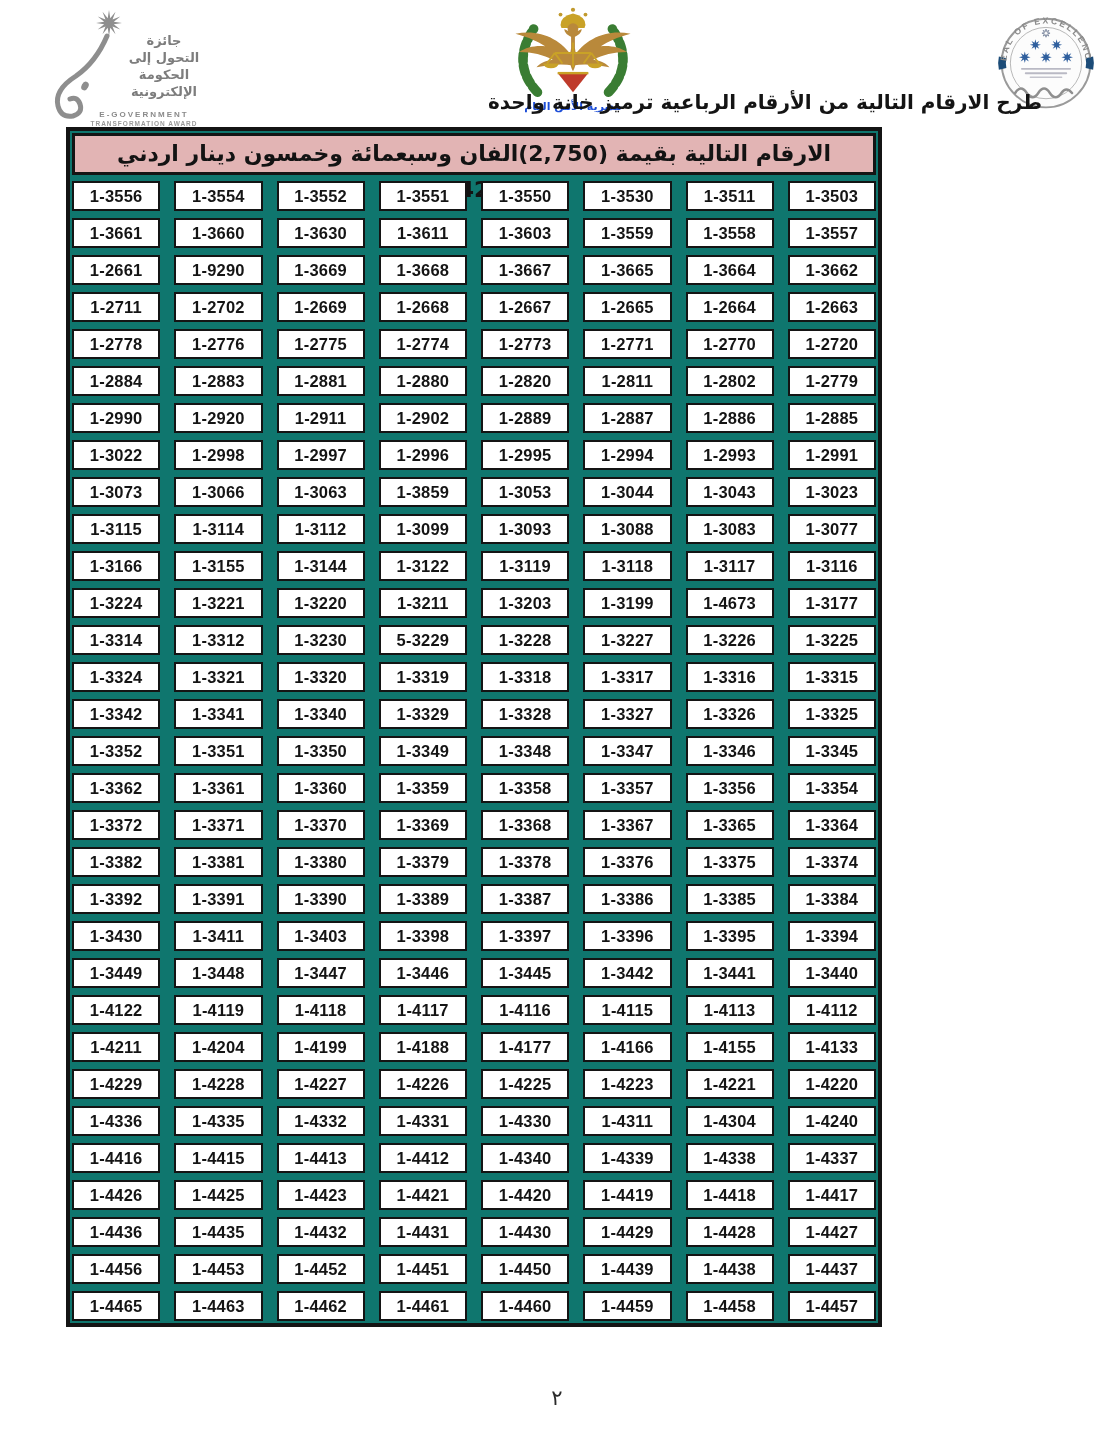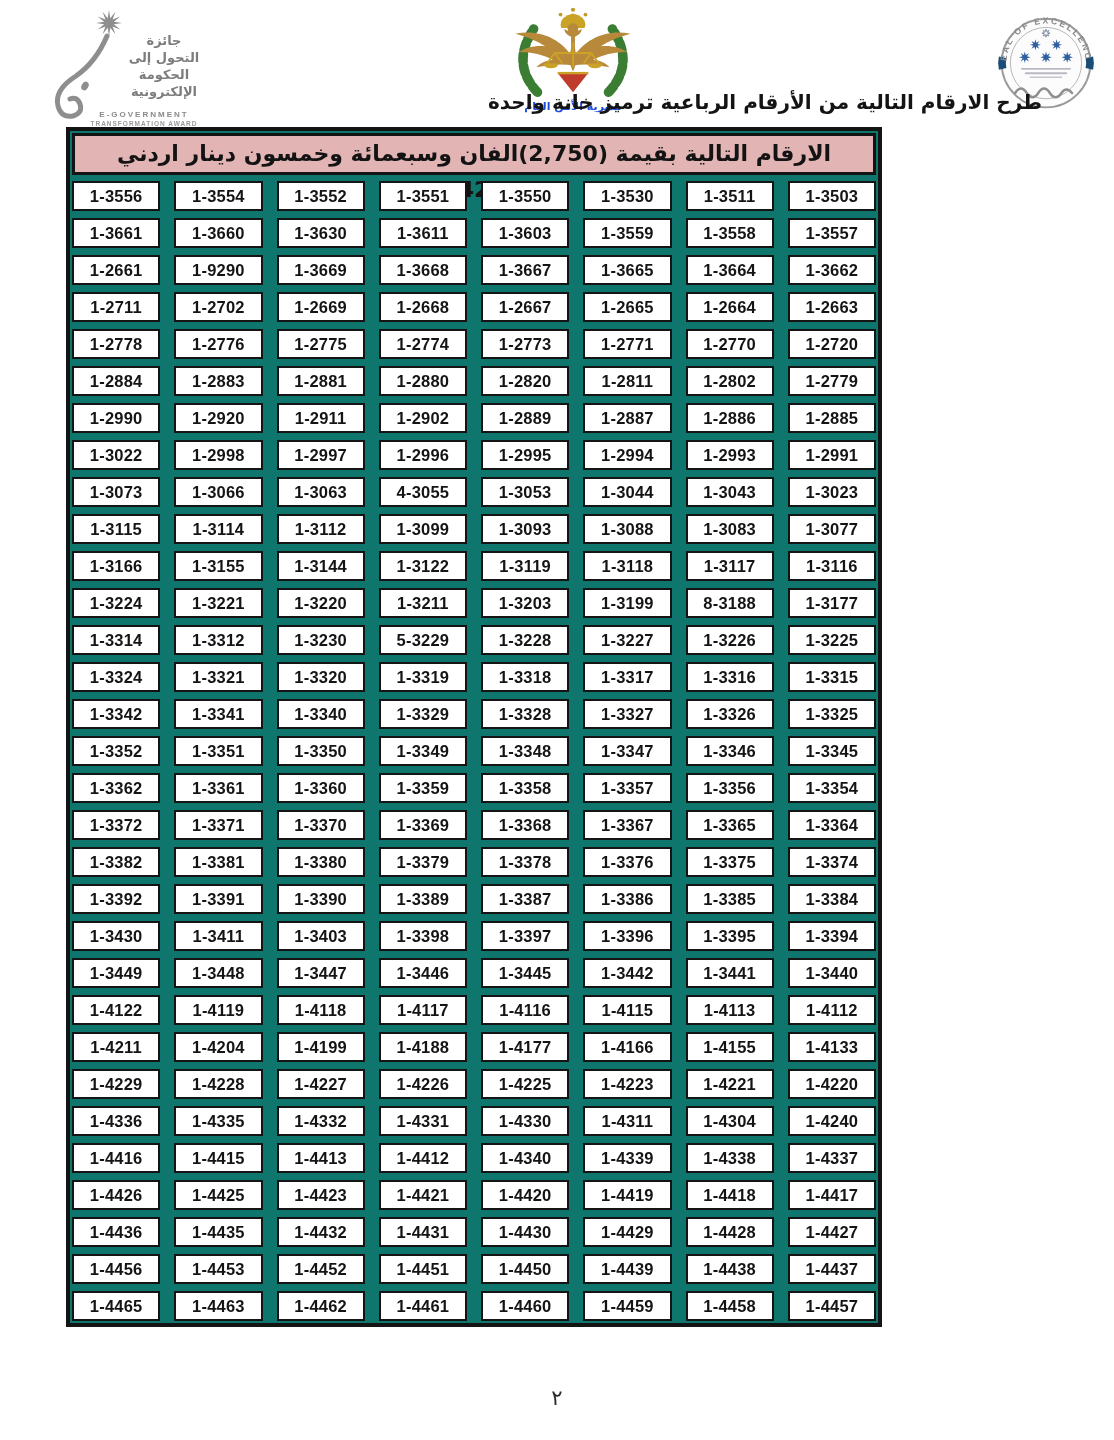--- a/index.html
+++ b/index.html
@@ -193,21 +193,21 @@
         <div class="cell">1-2998</div>
         <div class="cell">1-2997</div>
         <div class="cell">1-2996</div>
         <div class="cell">1-2995</div>
         <div class="cell">1-2994</div>
         <div class="cell">1-2993</div>
         <div class="cell">1-2991</div>
         <div class="cell">1-3073</div>
         <div class="cell">1-3066</div>
         <div class="cell">1-3063</div>
-        <div class="cell">4-3055</div>
+        <div class="cell">1-3859</div>
         <div class="cell">1-3053</div>
         <div class="cell">1-3044</div>
         <div class="cell">1-3043</div>
         <div class="cell">1-3023</div>
         <div class="cell">1-3115</div>
         <div class="cell">1-3114</div>
         <div class="cell">1-3112</div>
         <div class="cell">1-3099</div>
         <div class="cell">1-3093</div>
         <div class="cell">1-3088</div>
@@ -220,21 +220,21 @@
         <div class="cell">1-3119</div>
         <div class="cell">1-3118</div>
         <div class="cell">1-3117</div>
         <div class="cell">1-3116</div>
         <div class="cell">1-3224</div>
         <div class="cell">1-3221</div>
         <div class="cell">1-3220</div>
         <div class="cell">1-3211</div>
         <div class="cell">1-3203</div>
         <div class="cell">1-3199</div>
-        <div class="cell">8-3188</div>
+        <div class="cell">1-4673</div>
         <div class="cell">1-3177</div>
         <div class="cell">1-3314</div>
         <div class="cell">1-3312</div>
         <div class="cell">1-3230</div>
         <div class="cell">5-3229</div>
         <div class="cell">1-3228</div>
         <div class="cell">1-3227</div>
         <div class="cell">1-3226</div>
         <div class="cell">1-3225</div>
         <div class="cell">1-3324</div>

